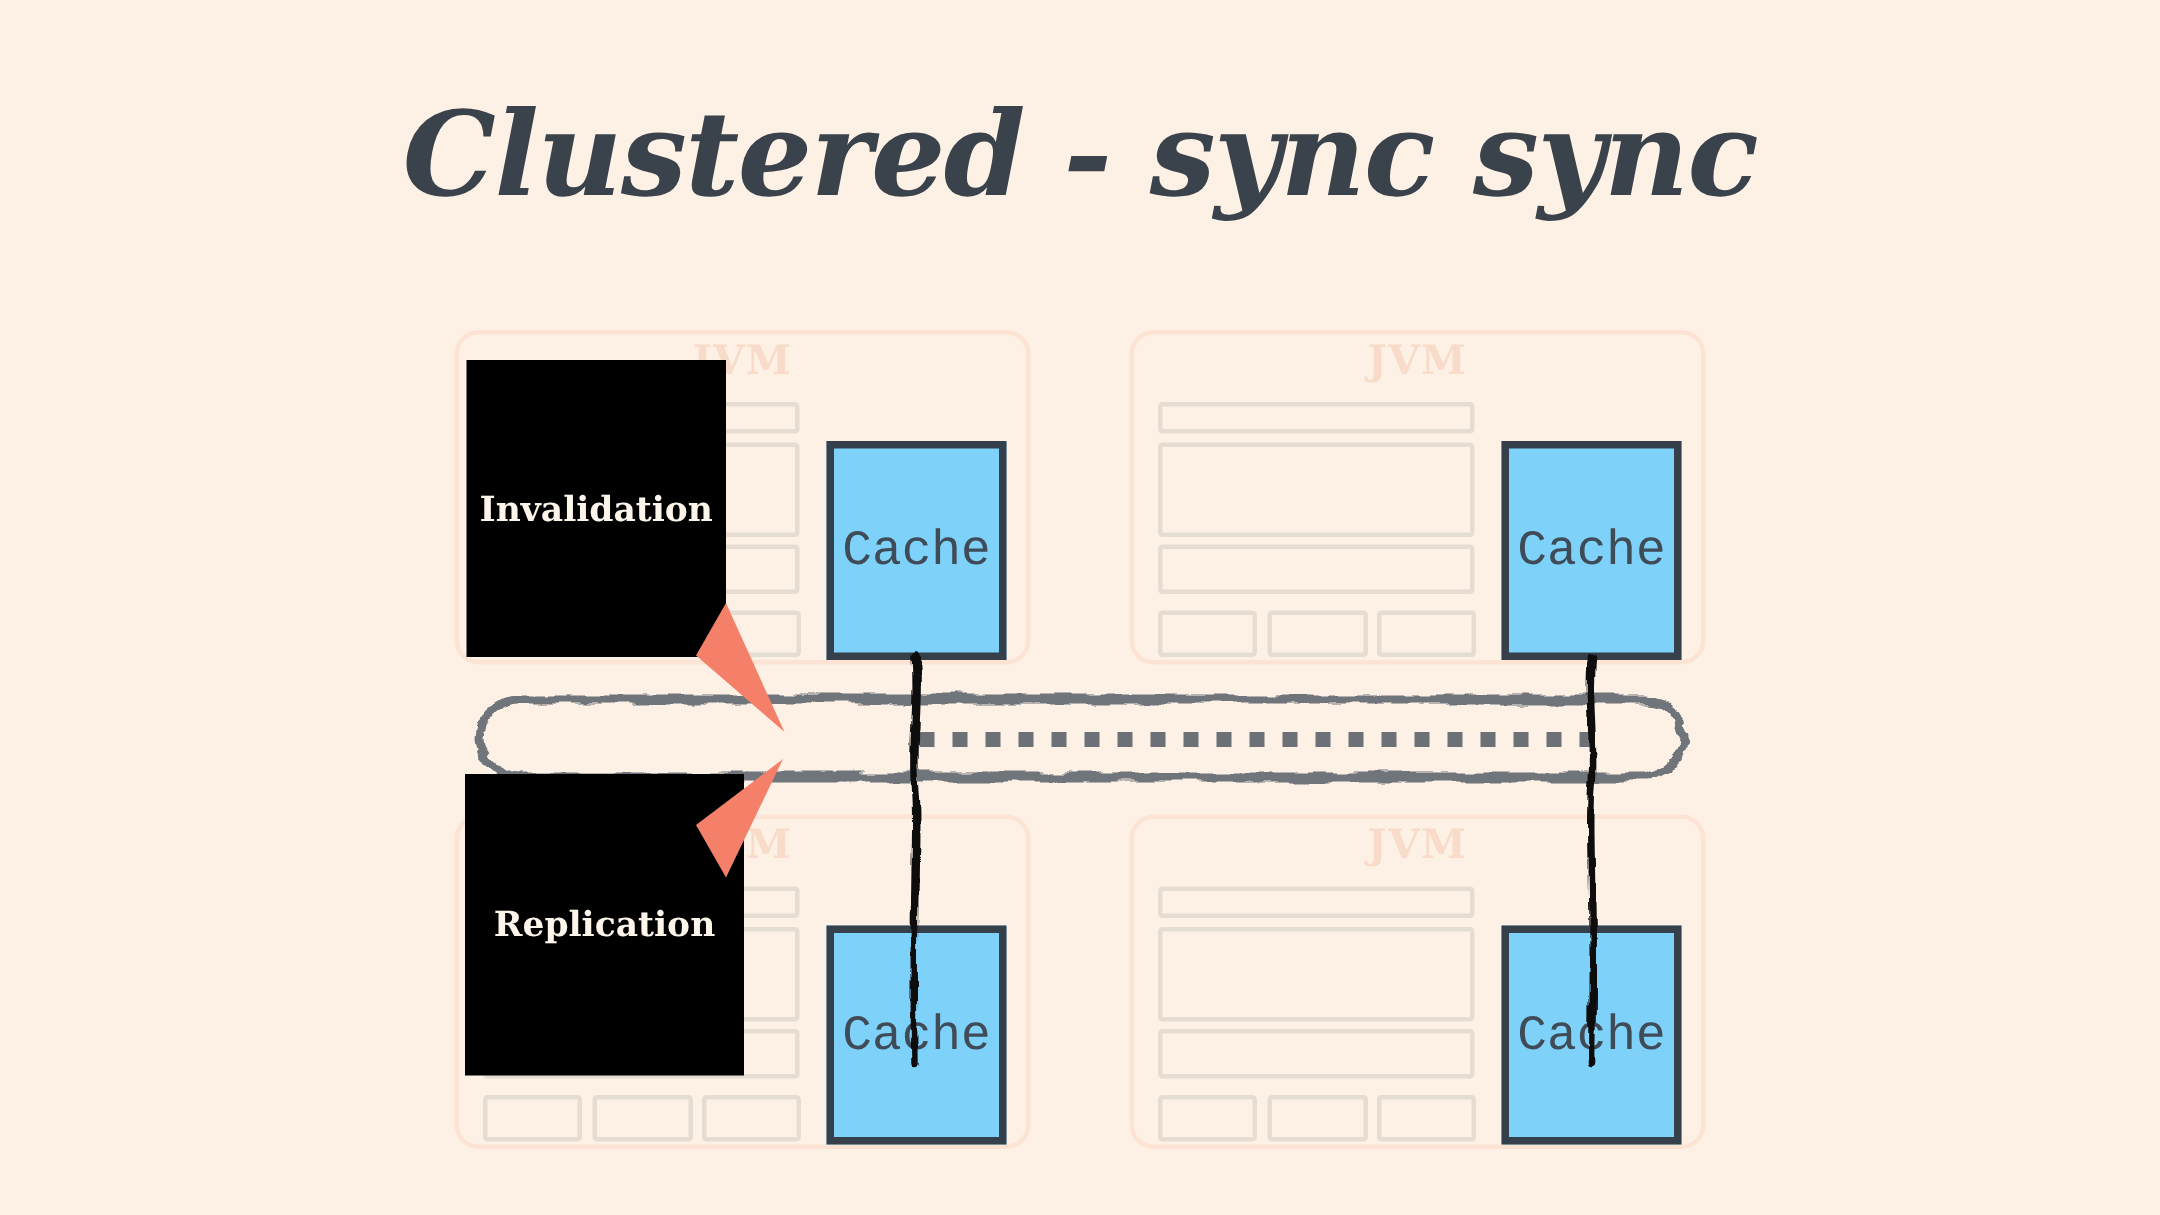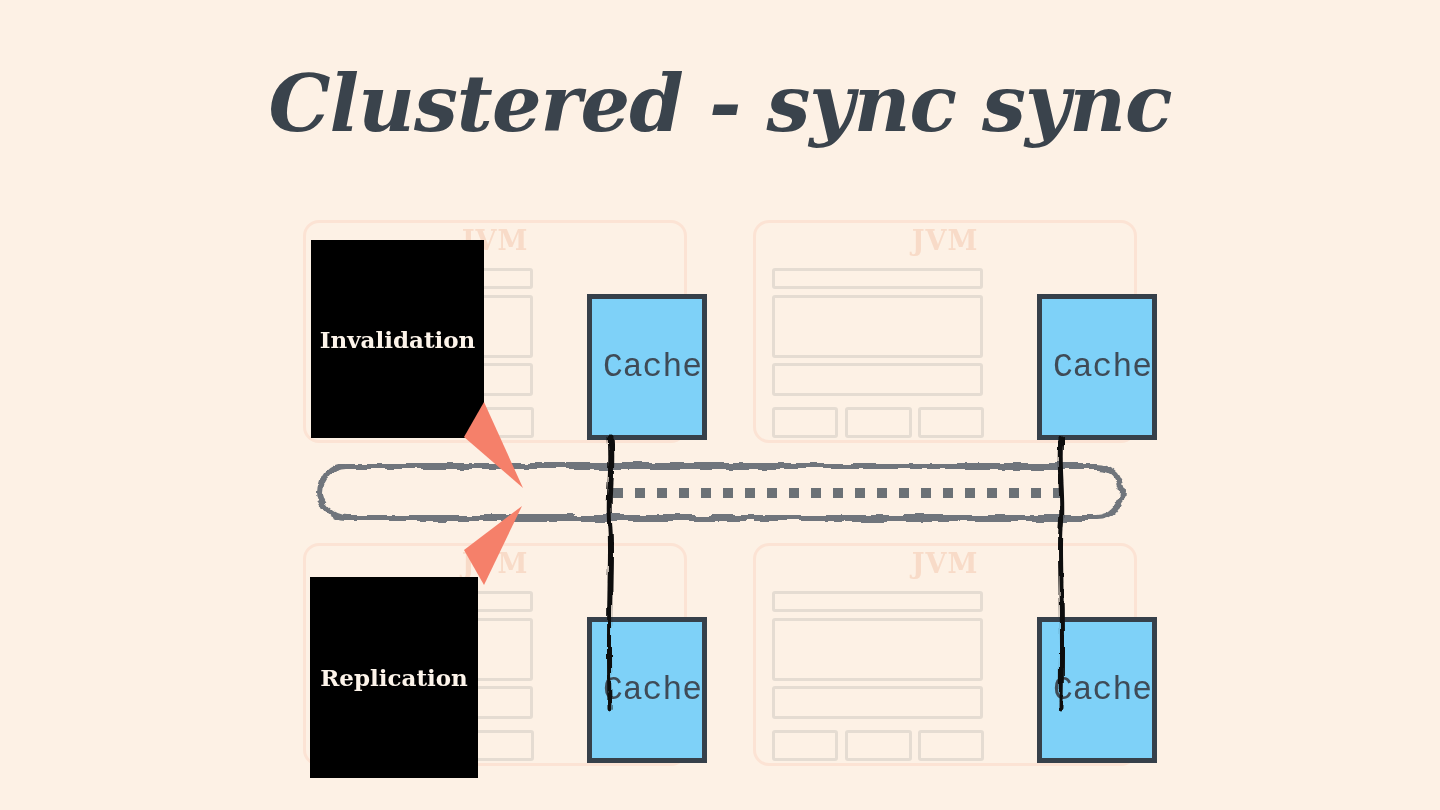--- a/index.html
+++ b/index.html
@@ -30,38 +30,38 @@
   .wf.r2{left:16px;top:72px;width:211px;height:63px}
   .wf.r3{left:16px;top:140px;width:211px;height:33px}
   .wf.s1{left:16px;top:184px;width:66px;height:31px}
   .wf.s2{left:89px;top:184px;width:67px;height:31px}
   .wf.s3{left:162px;top:184px;width:66px;height:31px}
 
   
   .cache{
     position:absolute;left:245px;top:71px;width:120px;height:146px;
     box-sizing:border-box;background:#7ed1f8;border:5px solid #36404a;
-    display:flex;align-items:center;justify-content:flex-end;margin-left:36px;
+    display:flex;align-items:center;justify-content:center;
   }
   .cache span{
     font-family:"Liberation Mono","DejaVu Sans Mono",monospace;
     font-size:33px;color:#3f4b57;
   }
 
   
   svg.net{position:absolute;left:0;top:0;z-index:2;pointer-events:none}
 
   
   .callout{
     position:absolute;z-index:3;background:#000000;
     display:flex;align-items:center;justify-content:center;text-align:center;
   }
   .callout span{font-weight:bold;font-size:23px;color:#fdf4ea}
   .co-invalidation{left:311px;top:240px;width:173px;height:198px}
-  .co-replication{left:310px;top:577px;width:168px;height:201px}
+  .co-replication{left:310px;top:516px;width:186px;height:201px}
   svg.beaks{position:absolute;left:0;top:0;z-index:4;pointer-events:none}
 </style>
 </head>
 <body>
 
 <div class="stage">
 
   <h1 class="title">Clustered - sync sync</h1>
 
   <section class="jvm" style="left:303px;top:220px">

